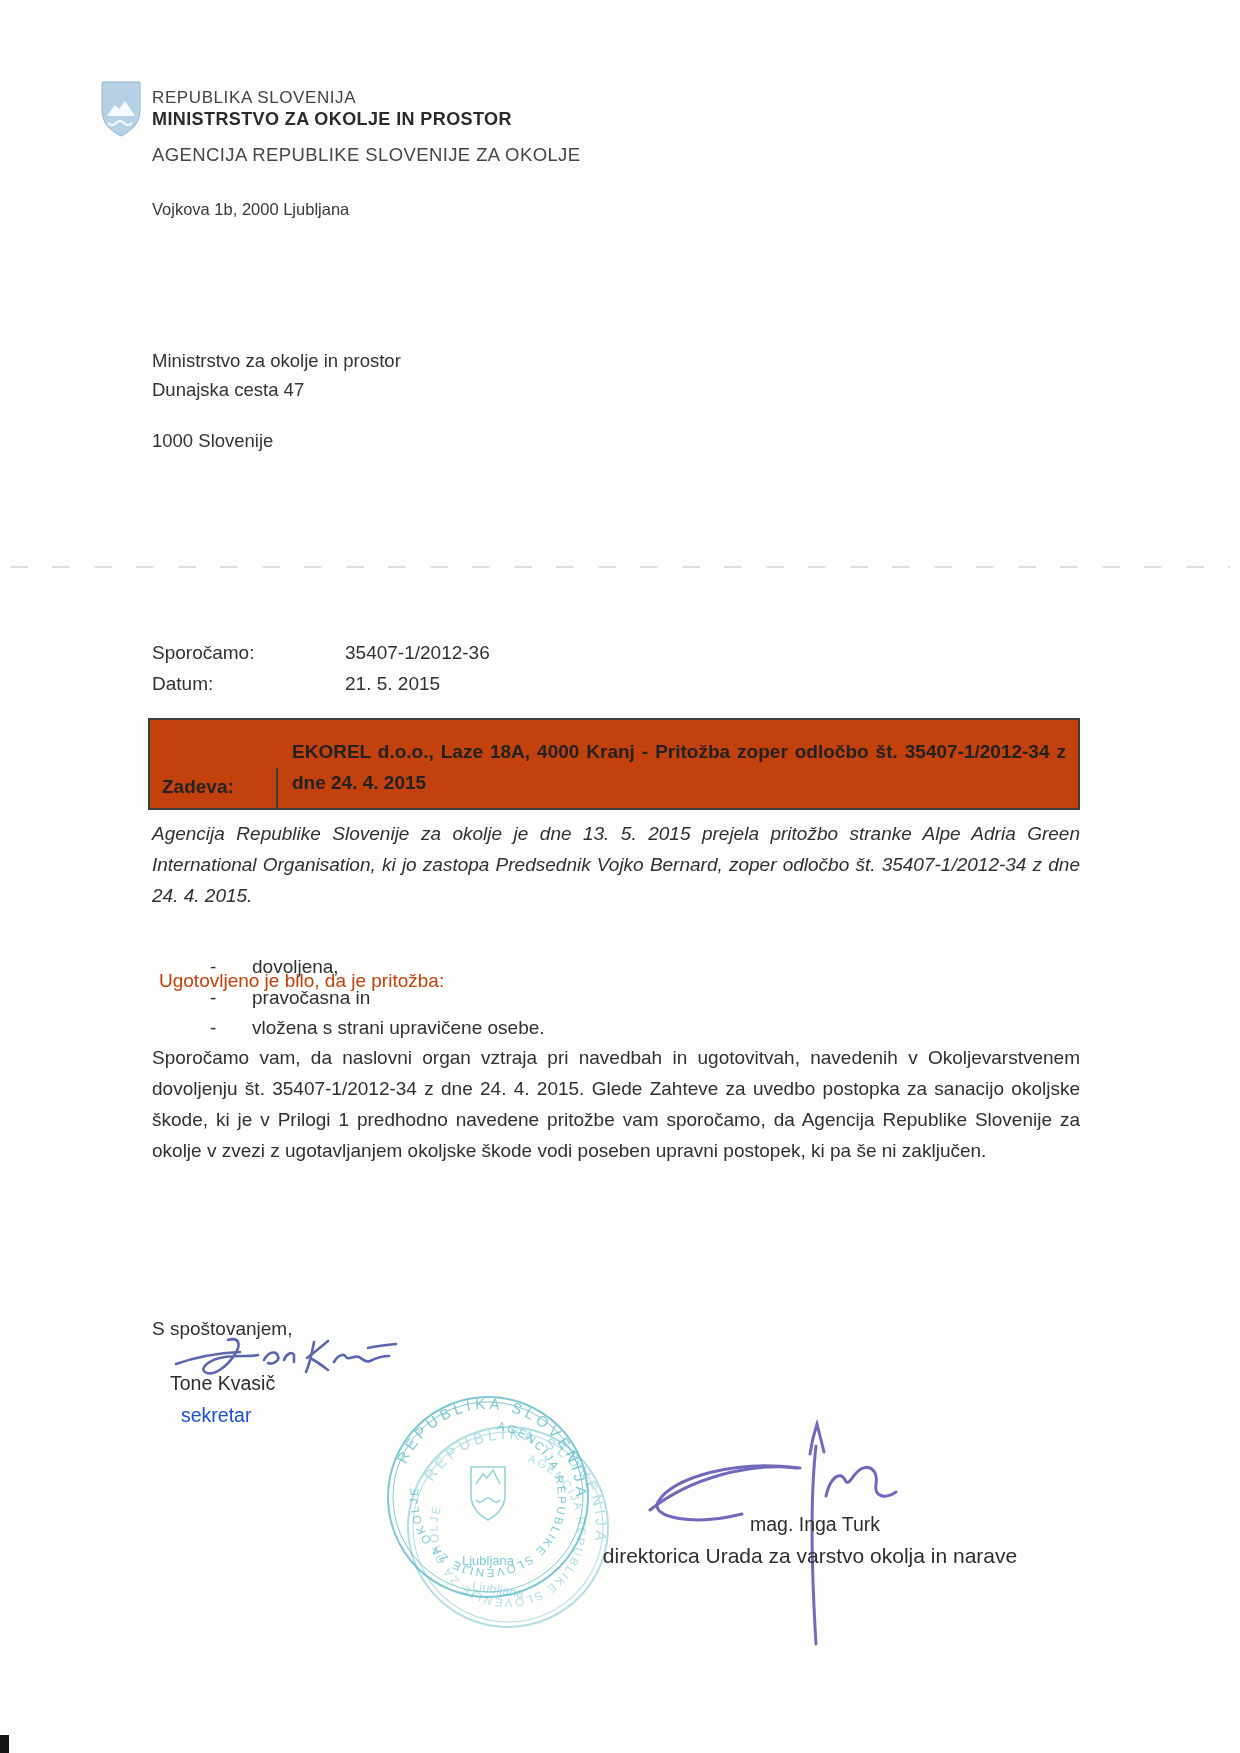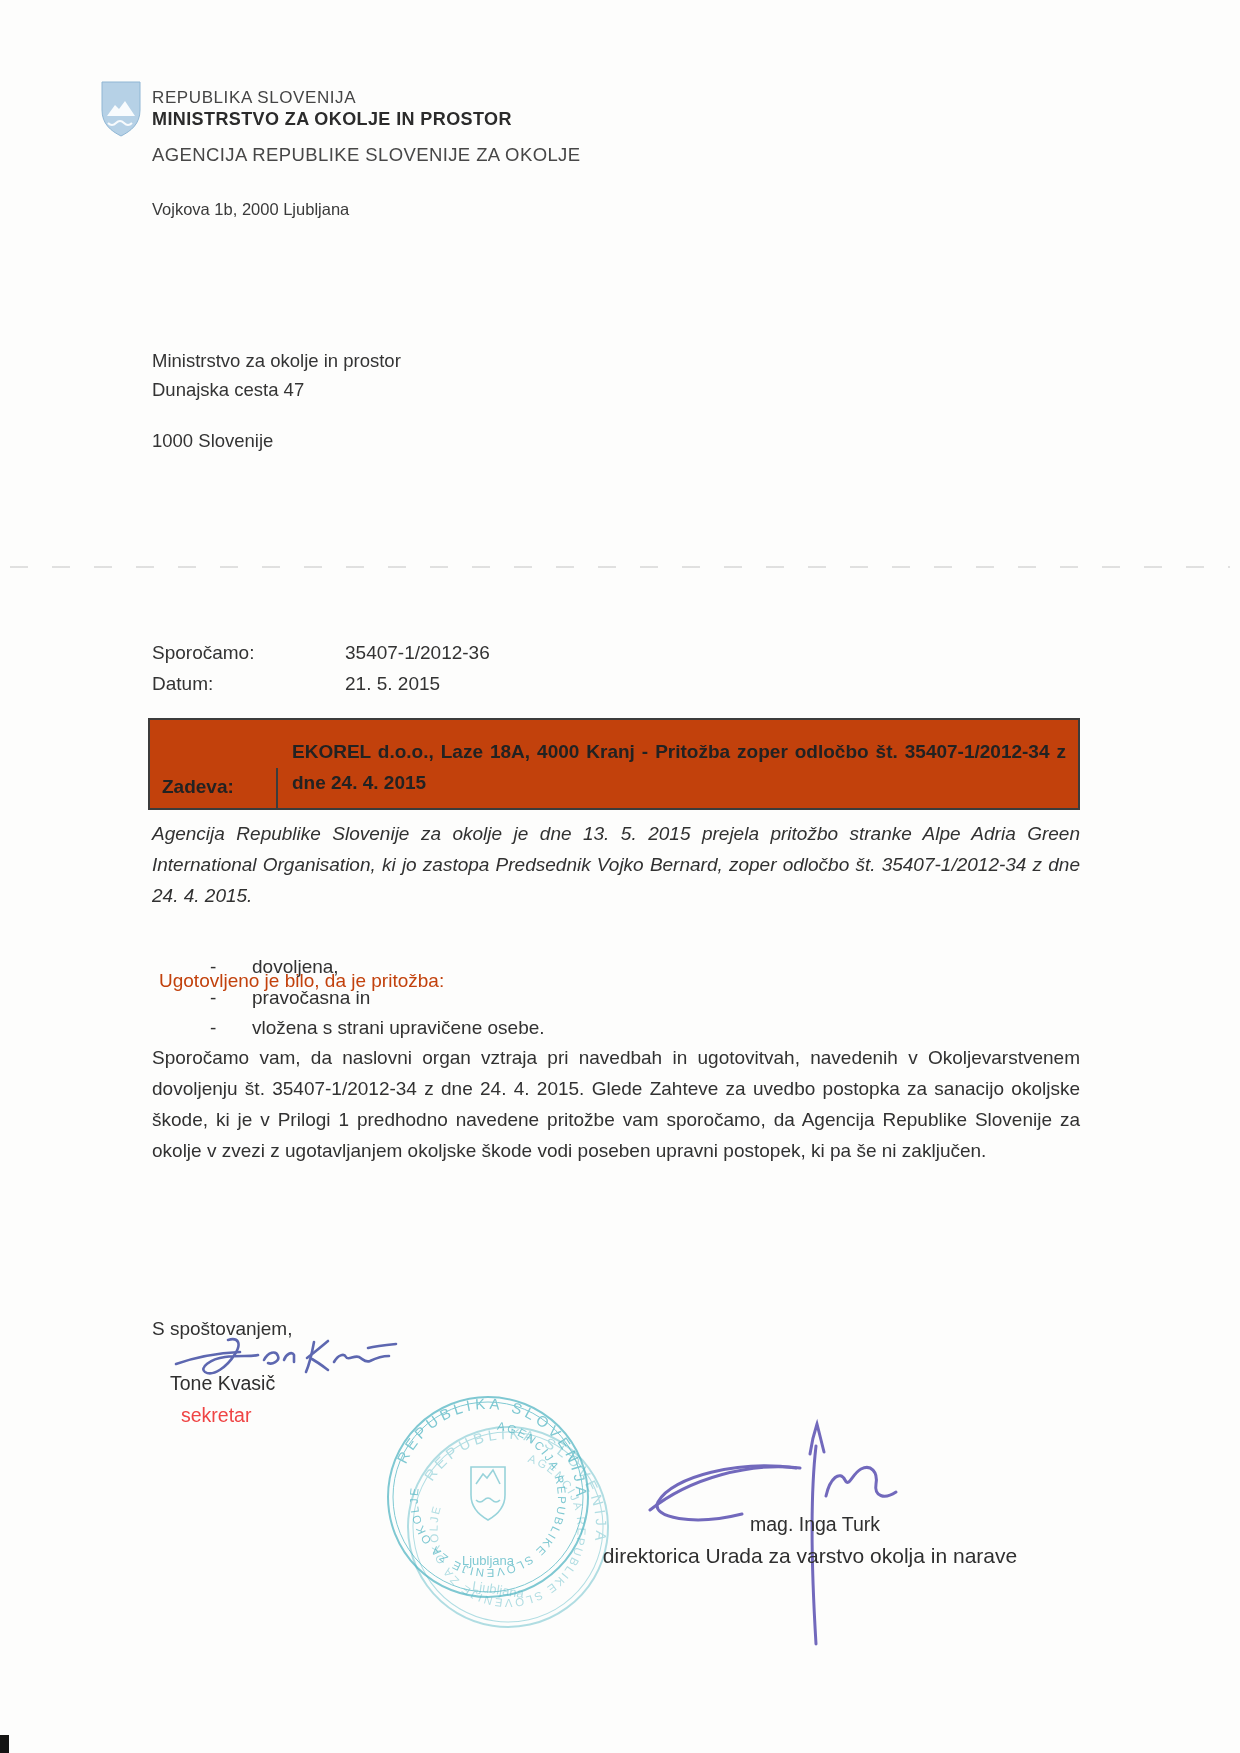--- a/index.html
+++ b/index.html
@@ -37,21 +37,21 @@
   .findings-intro{left:159px;top:922px;font-size:19px;color:#c2410c;margin-top:48px;}
   .findings{left:210px;top:952px;font-size:19px;line-height:30.5px;color:#313131;}
   .finding-row{display:flex;}
   .bullet-dash{width:42px;}
   .p2{top:1042px;}
   .p3{top:1212px;}
   .closing{left:152px;top:1318px;font-size:19px;color:#313131;}
   
   .sig-left-svg{left:168px;top:1328px;}
   .signer-left-name{left:170px;top:1372px;font-size:19.5px;color:#2f2f2f;}
-  .signer-left-title{left:181px;top:1404px;font-size:19.5px;color:#ef4444;}
+  .signer-left-title{left:181px;top:1404px;font-size:19.5px;color:#1d4ed8;}
   .stamp-svg{left:350px;top:1362px;}
   .sig-right-svg{left:620px;top:1418px;}
   .signer-right-name{left:690px;top:1513px;width:250px;text-align:center;font-size:19.5px;color:#2f2f2f;}
   .signer-right-title{left:598px;top:1544px;width:424px;text-align:center;font-size:21px;color:#2f2f2f;}
   .corner-artifact{left:0;top:1735px;width:9px;height:18px;background:#141414;}
   .stamp-text{fill:#55b7c4;}
 </style>
 </head>
 <body>
 

